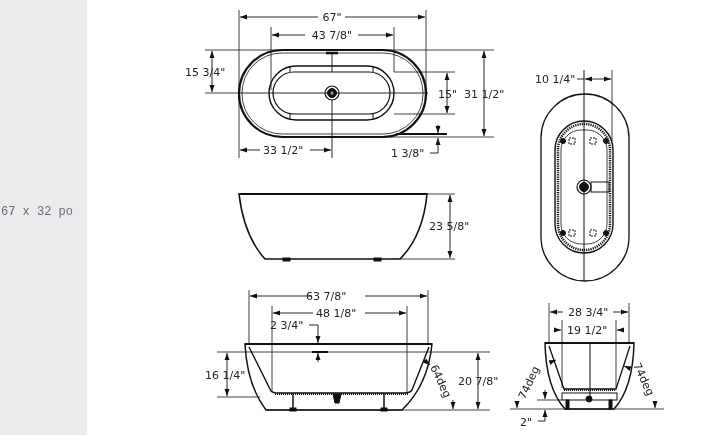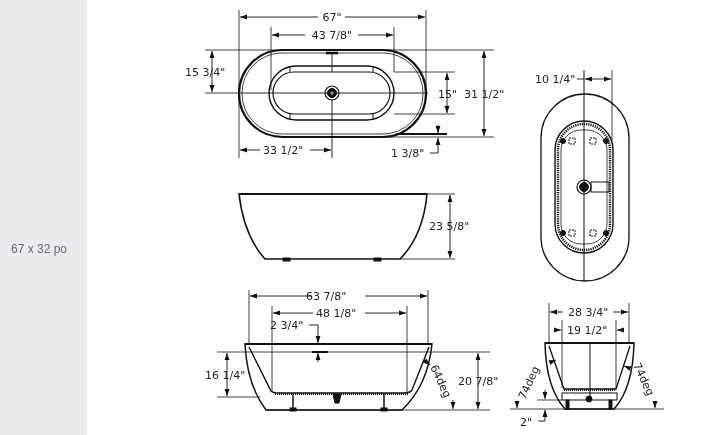--- a/index.html
+++ b/index.html
@@ -6,24 +6,23 @@
   body {
     width: 701px; height: 435px; overflow: hidden; position: relative;
     background: #ffffff;
     font-family: "Liberation Sans", sans-serif;
   }
   .side-panel {
     position: absolute; left: 0; top: 0; width: 87px; height: 435px;
     background: #ebebed;
   }
   .side-label {
-    position: absolute; left: 11px; top: 205px;
+    position: absolute; left: 1px; top: 205px;
     font-size: 12px; color: #666a70; white-space: nowrap;
-    font-family: Liberation Sans, sans-serif;
-    margin-top: 37px;
+    font-family: Liberation Mono, monospace;
   }
   svg.drawing { position: absolute; left: 0; top: 0; }
   svg text {
     font-family: "DejaVu Sans", sans-serif;
     font-size: 11px; fill: #222;
   }
 </style>
 </head>
 <body>
 

